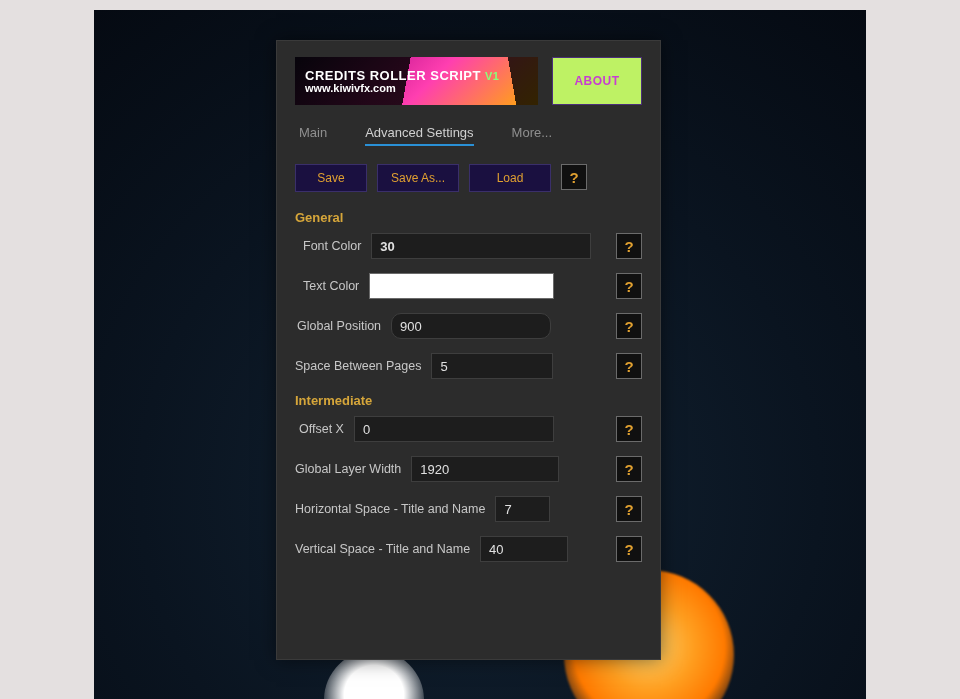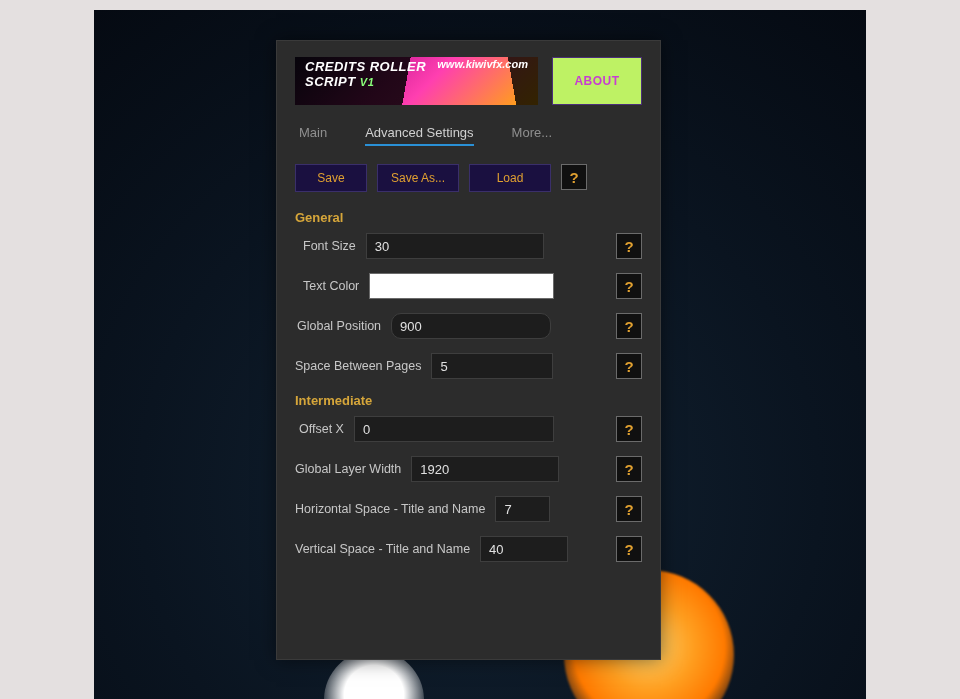--- a/index.html
+++ b/index.html
@@ -51,26 +51,25 @@
     border: 1px solid #3a3a3a;
     padding: 16px 18px 10px 18px;
     box-shadow: 0 0 18px rgba(0,0,0,0.5);
   }
   .header-row { display: flex; align-items: stretch; gap: 14px; margin-bottom: 18px; }
   .logo {
     flex: 1;
     height: 48px;
     background: linear-gradient(135deg, #2c1a4a 0%, #e02aa0 40%, #ff3fb0 55%, #ffb000 100%);
     display: flex;
-    flex-direction: row;
+    flex-direction: column;
     justify-content: center;
     padding: 2px 10px;
     position: relative;
     overflow: hidden;
-    font-style: italic;
   }
   .logo::before {
     content: "";
     position: absolute;
     inset: 0;
     background: linear-gradient(100deg, rgba(0,0,0,0.85) 0 46%, transparent 46% 100%),
                 linear-gradient(260deg, rgba(0,0,0,0.8) 0 12%, transparent 12% 100%);
   }
   .logo .title {
     position: relative;
@@ -185,22 +184,22 @@
     <div class="toolbar">
       <div class="btn w1">Save</div>
       <div class="btn w2">Save As...</div>
       <div class="btn w2">Load</div>
       <div class="help-btn">?</div>
     </div>
 
     <div class="section-title">General</div>
 
     <div class="row">
-      <span class="lbl" style="margin-left:8px">Font Size</span>
-      <input class="field" style="width: 178px;" value="30">
+      <span class="lbl" style="margin-left:8px">Font Color</span>
+      <input class="field" style="width: 220px; font-weight: bold;" value="30">
       <div class="spacer"></div>
       <div class="help-btn">?</div>
     </div>
 
     <div class="row">
       <span class="lbl" style="margin-left:8px">Text Color</span>
       <div class="swatch" style="width:185px" title="#FFFFFF"></div>
       <div class="spacer"></div>
       <div class="help-btn">?</div>
     </div>

